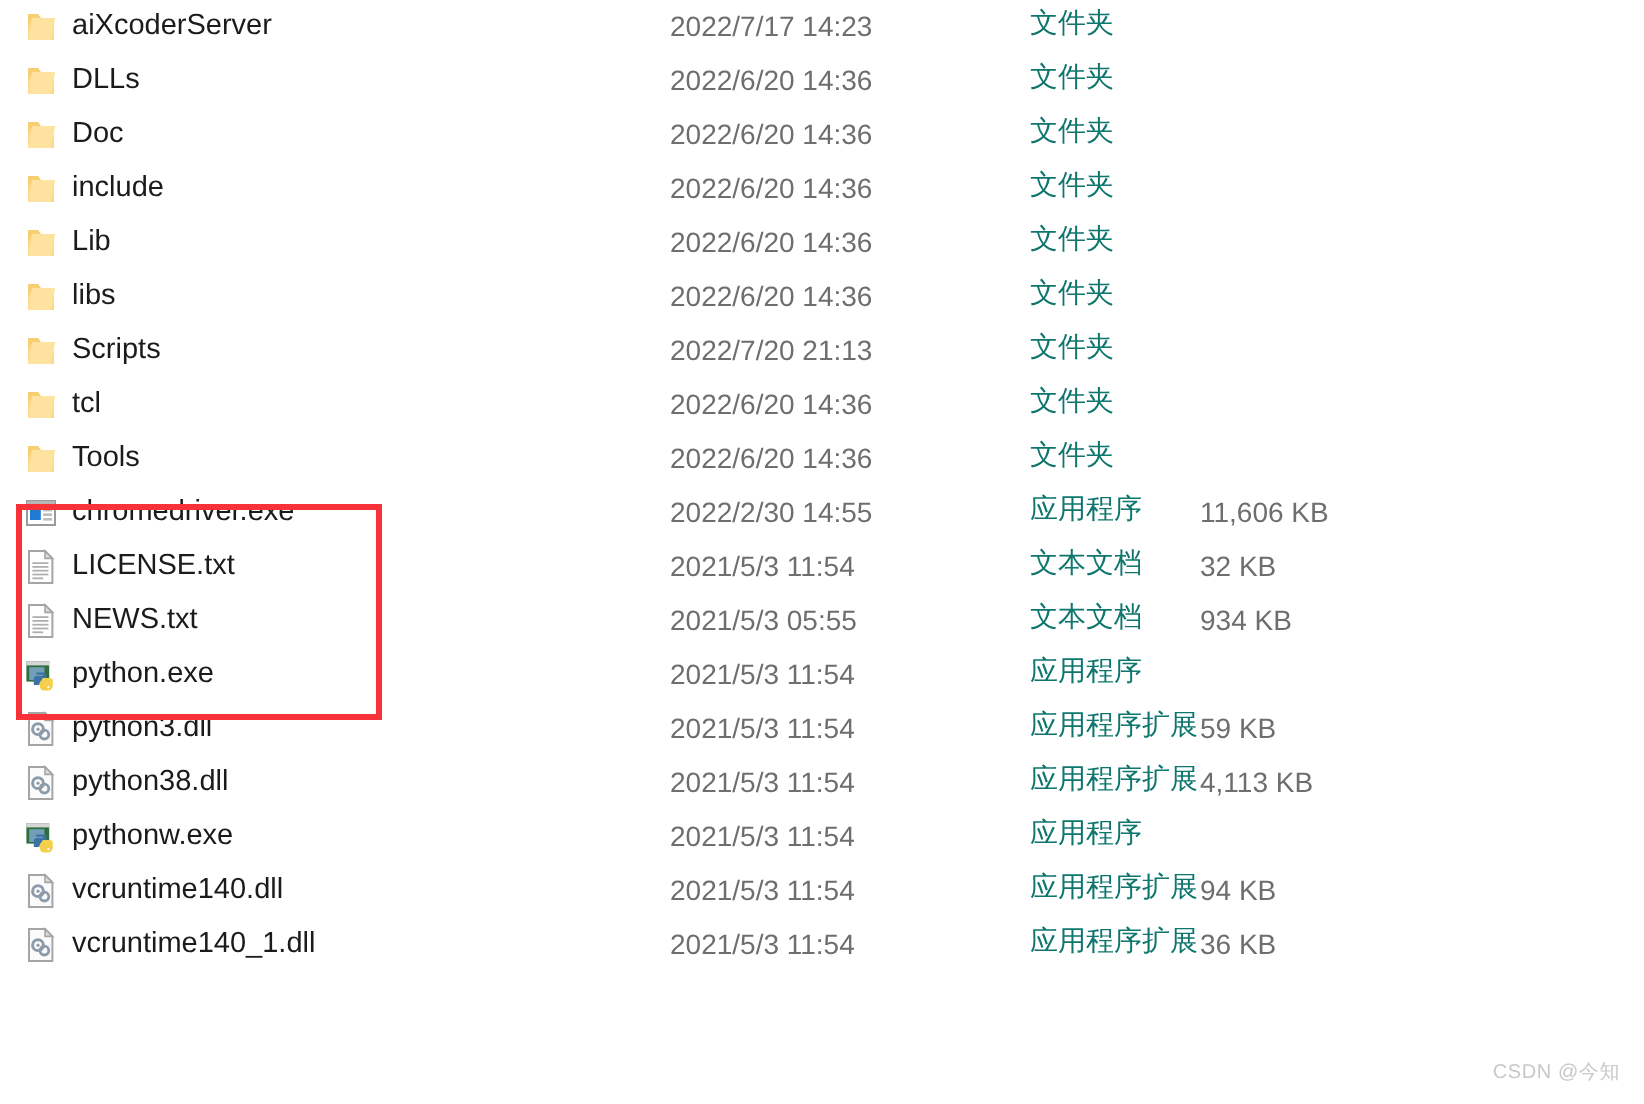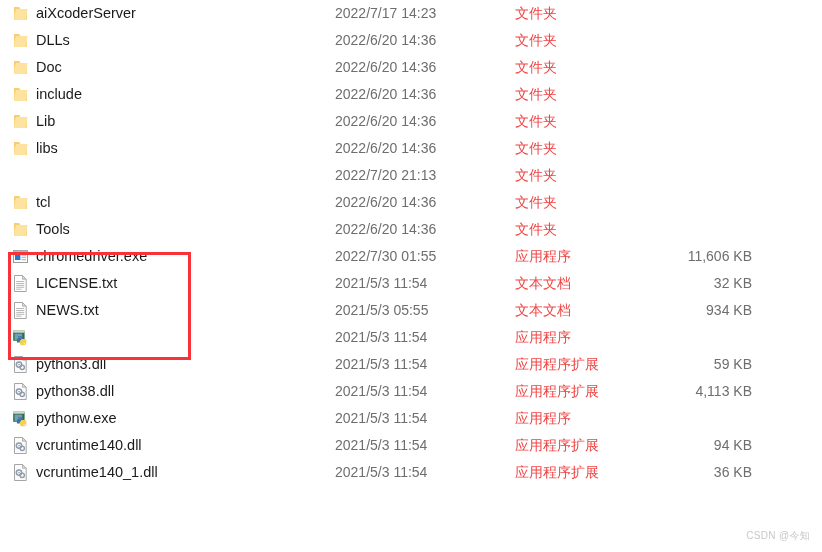--- a/index.html
+++ b/index.html
@@ -57,34 +57,34 @@
     white-space: nowrap;
   }
 
   .cell-type {
     position: absolute;
     left: 515px;
     top: 0;
     height: 27px;
     line-height: 27px;
     font-size: 14px;
-    color: #ef4444;
+    color: #0f766e;
     white-space: nowrap;
+    font-family: Liberation Mono, monospace;
   }
 
   .cell-size {
     position: absolute;
     left: 600px;
     width: 152px;
     top: 0;
     height: 27px;
     line-height: 27px;
     font-size: 14px;
     color: #6e6e6e;
-    text-align: right;
     white-space: nowrap;
   }
 
   .icon {
     width: 17px;
     height: 19px;
     flex: 0 0 17px;
     position: relative;
     display: block;
   }
@@ -200,20 +200,30 @@
             <path d="M2 16 L4.2 5 H15.6 L13.4 16 Z" fill="#fde2a0"></path>
           </svg>
         </span>
         <span class="name-text">libs</span>
       </div>
       <div class="cell-date">2022/6/20 14:36</div>
       <div class="cell-type">文件夹</div>
       <div class="cell-size"></div>
     </div>
     <div class="row">
+      <div class="cell-name">
+        <span class="icon">
+          <svg width="17" height="19" viewBox="0 0 17 19">
+            <path d="M2 3 H7 L8.4 5 H15 V16 H2 Z" fill="#fcd88a"></path>
+            <path d="M2 3 H7 L8.4 5 H4.2 L2 9 Z" fill="#f7cf72"></path>
+            <path d="M2 16 L4.2 5 H15.6 L13.4 16 Z" fill="#fde2a0"></path>
+          </svg>
+        </span>
+        <span class="name-text">Scripts</span>
+      </div>
       <div class="cell-date">2022/7/20 21:13</div>
       <div class="cell-type">文件夹</div>
       <div class="cell-size"></div>
     </div>
     <div class="row">
       <div class="cell-name">
         <span class="icon">
           <svg width="17" height="19" viewBox="0 0 17 19">
             <path d="M2 3 H7 L8.4 5 H15 V16 H2 Z" fill="#fcd88a"></path>
             <path d="M2 3 H7 L8.4 5 H4.2 L2 9 Z" fill="#f7cf72"></path>
@@ -248,21 +258,21 @@
             <rect x="1.5" y="3.5" width="14" height="12" fill="#ffffff" stroke="#9a9a9a" stroke-width="1"></rect>
             <rect x="1.5" y="3.5" width="14" height="2.6" fill="#b6b6b6"></rect>
             <rect x="3" y="7.4" width="5.4" height="5.6" fill="#1f7ad4"></rect>
             <rect x="9.6" y="7.4" width="4.4" height="1.3" fill="#bdbdbd"></rect>
             <rect x="9.6" y="9.7" width="4.4" height="1.3" fill="#bdbdbd"></rect>
             <rect x="9.6" y="12" width="4.4" height="1.3" fill="#bdbdbd"></rect>
           </svg>
         </span>
         <span class="name-text">chromedriver.exe</span>
       </div>
-      <div class="cell-date">2022/7/30 01:55</div>
+      <div class="cell-date">2022/2/30 14:55</div>
       <div class="cell-type">应用程序</div>
       <div class="cell-size">11,606 KB</div>
     </div>
     <div class="row">
       <div class="cell-name">
         <span class="icon">
           <svg width="17" height="19" viewBox="0 0 17 19">
             <path d="M2.5 1.5 H10.5 L14.2 5.2 V17.5 H2.5 Z" fill="#ffffff" stroke="#a5a5a5" stroke-width="1"></path>
             <path d="M10.5 1.5 V5.2 H14.2 Z" fill="#dddddd" stroke="#a5a5a5" stroke-width="0.8"></path>
             <g fill="#b0b0b0">
@@ -307,20 +317,21 @@
           <svg width="17" height="19" viewBox="0 0 17 19">
             <rect x="1.2" y="2.6" width="11.4" height="10.2" fill="#2f6f3f"></rect>
             <rect x="1.2" y="2.6" width="11.4" height="2.1" fill="#d6d6d6"></rect>
             <rect x="2.6" y="5.6" width="7.6" height="6.4" fill="#7fa7cd" opacity="0.85"></rect>
             <path d="M6.1 8.2 h3.4 a1.6 1.6 0 0 1 1.6 1.6 v2.1 a1.6 1.6 0 0 1 -1.6 1.6 h-1.6 v1 h-3 v-2.9 a1.6 1.6 0 0 1 1.6 -1.6 h3 v-0.6 h-3.4 z" fill="#3c72a4"></path>
             <path d="M9.4 11 h3.4 a1.6 1.6 0 0 1 1.6 1.6 v2.1 a1.6 1.6 0 0 1 -1.6 1.6 h-3.4 a1.6 1.6 0 0 1 -1.6 -1.6 v-1 h3 v0.6 h-3.4" fill="#f5d04e"></path>
             <path d="M8.2 12.6 h4.1 a1.5 1.5 0 0 1 1.5 1.5 v1.6 a1.5 1.5 0 0 1 -1.5 1.5 h-2.6 a1.5 1.5 0 0 1 -1.5 -1.5 z" fill="#f5d04e"></path>
             <circle cx="12.2" cy="15.6" r="0.55" fill="#ffffff"></circle>
           </svg>
         </span>
+        <span class="name-text">python.exe</span>
       </div>
       <div class="cell-date">2021/5/3 11:54</div>
       <div class="cell-type">应用程序</div>
     </div>
     <div class="row">
       <div class="cell-name">
         <span class="icon">
           <svg width="17" height="19" viewBox="0 0 17 19">
             <path d="M2.5 1.5 H10.5 L14.2 5.2 V17.5 H2.5 Z" fill="#fbfbfb" stroke="#a5a5a5" stroke-width="1"></path>
             <path d="M10.5 1.5 V5.2 H14.2 Z" fill="#dddddd" stroke="#a5a5a5" stroke-width="0.8"></path>

